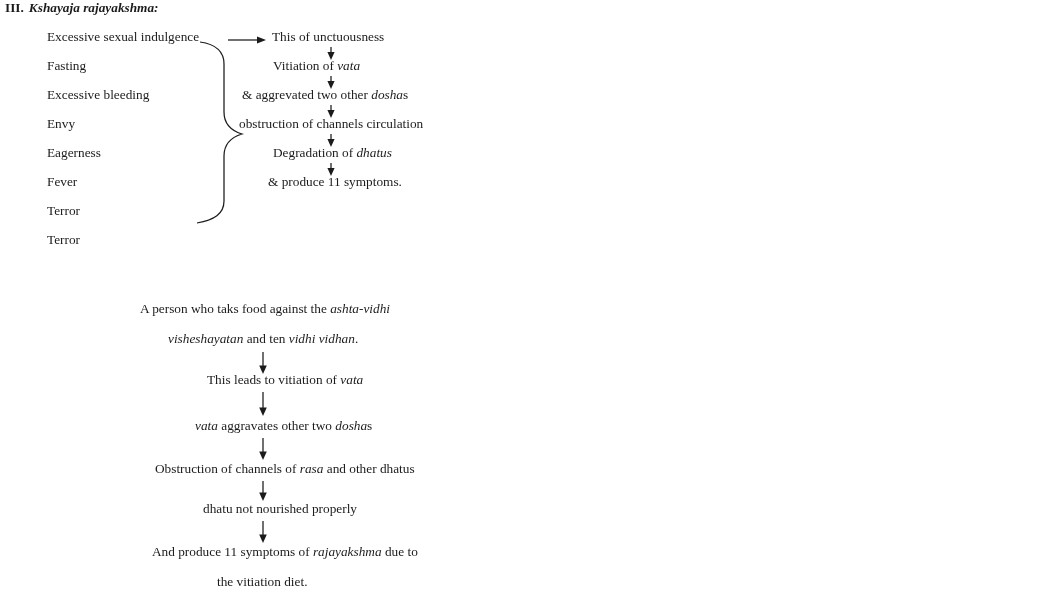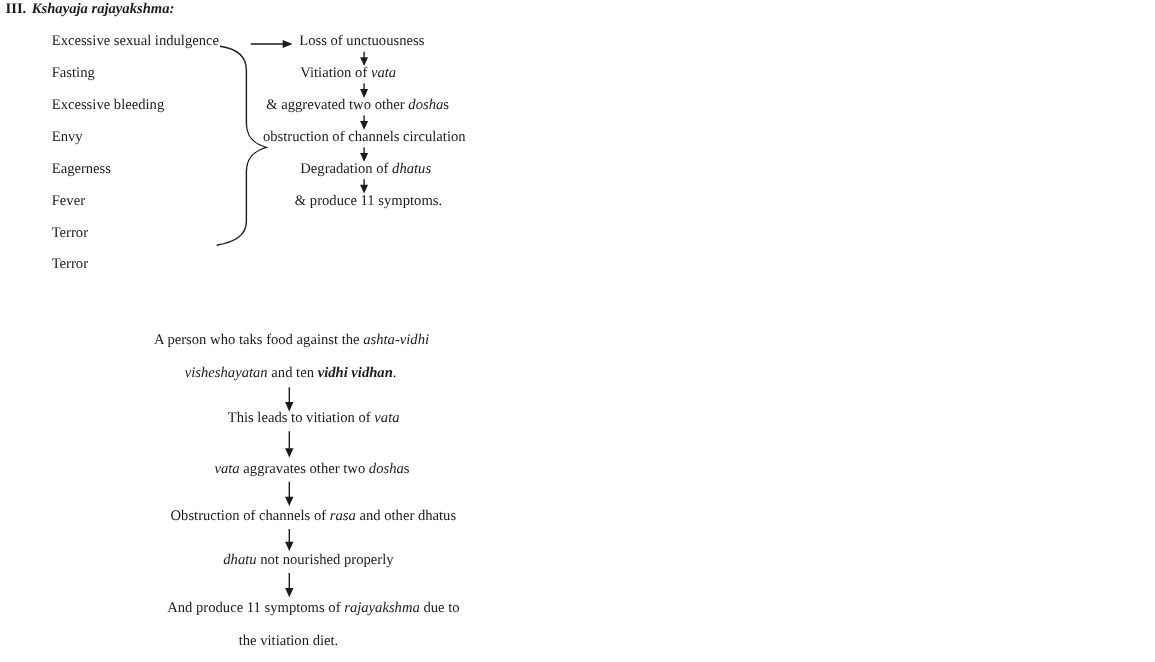--- a/index.html
+++ b/index.html
@@ -86,30 +86,30 @@
 
   <div class="abs" style="left:47px;top:30px">Excessive sexual indulgence</div>
   <div class="abs" style="left:47px;top:59px">Fasting</div>
   <div class="abs" style="left:47px;top:88px">Excessive bleeding</div>
   <div class="abs" style="left:47px;top:117px">Envy</div>
   <div class="abs" style="left:47px;top:146px">Eagerness</div>
   <div class="abs" style="left:47px;top:175px">Fever</div>
   <div class="abs" style="left:47px;top:204px">Terror</div>
   <div class="abs" style="left:47px;top:233px">Terror</div>
 
-  <div class="abs" style="left:272px;top:30px"><span>Loss of unctuousness</span></div>
+  <div class="abs" style="left:272px;top:30px"><span>This of unctuousness</span></div>
   <div class="abs" style="left:273px;top:59px"><span>Vitiation of </span><span style="font-style: italic;">vata</span></div>
   <div class="abs" style="left:242px;top:88px"><span>&amp; aggrevated two other </span><span style="font-style: italic;">dosha</span><span>s</span></div>
   <div class="abs" style="left:239px;top:117px"><span>obstruction of channels circulation</span></div>
   <div class="abs" style="left:273px;top:146px"><span>Degradation of </span><span style="font-style: italic;">dhatus</span></div>
   <div class="abs" style="left:268px;top:175px"><span>&amp; produce 11 symptoms.</span></div>
 
 
   <div class="abs" style="left:140px;top:302px"><span>A person who taks food against the </span><span style="font-style: italic;">ashta-vidhi</span></div>
-  <div class="abs" style="left:168px;top:332px"><span style="font-style: italic;">visheshayatan</span><span> and ten </span><span style="font-style: italic; font-weight: bold;">vidhi vidhan</span><span>.</span></div>
+  <div class="abs" style="left:168px;top:332px"><span style="font-style: italic;">visheshayatan</span><span> and ten </span><span style="font-style: italic;">vidhi vidhan</span><span>.</span></div>
   <div class="abs" style="left:207px;top:373px"><span>This leads to vitiation of </span><span style="font-style: italic;">vata</span></div>
   <div class="abs" style="left:195px;top:419px"><span style="font-style: italic;">vata</span><span> aggravates other two </span><span style="font-style: italic;">dosha</span><span>s</span></div>
   <div class="abs" style="left:155px;top:462px"><span>Obstruction of channels of </span><span style="font-style: italic;">rasa</span><span> and other dhatus</span></div>
-  <div class="abs" style="left:203px;top:502px"><span style="font-style: italic;">dhatu</span><span> not nourished properly</span></div>
+  <div class="abs" style="left:203px;top:502px"><span style="">dhatu</span><span> not nourished properly</span></div>
   <div class="abs" style="left:152px;top:545px"><span>And produce 11 symptoms of </span><span style="font-style: italic; margin-top: 20px;">rajayakshma</span><span> due to</span></div>
   <div class="abs" style="left:217px;top:575px"><span>the vitiation diet.</span></div>
 
 </div>
 
 </body></html>

